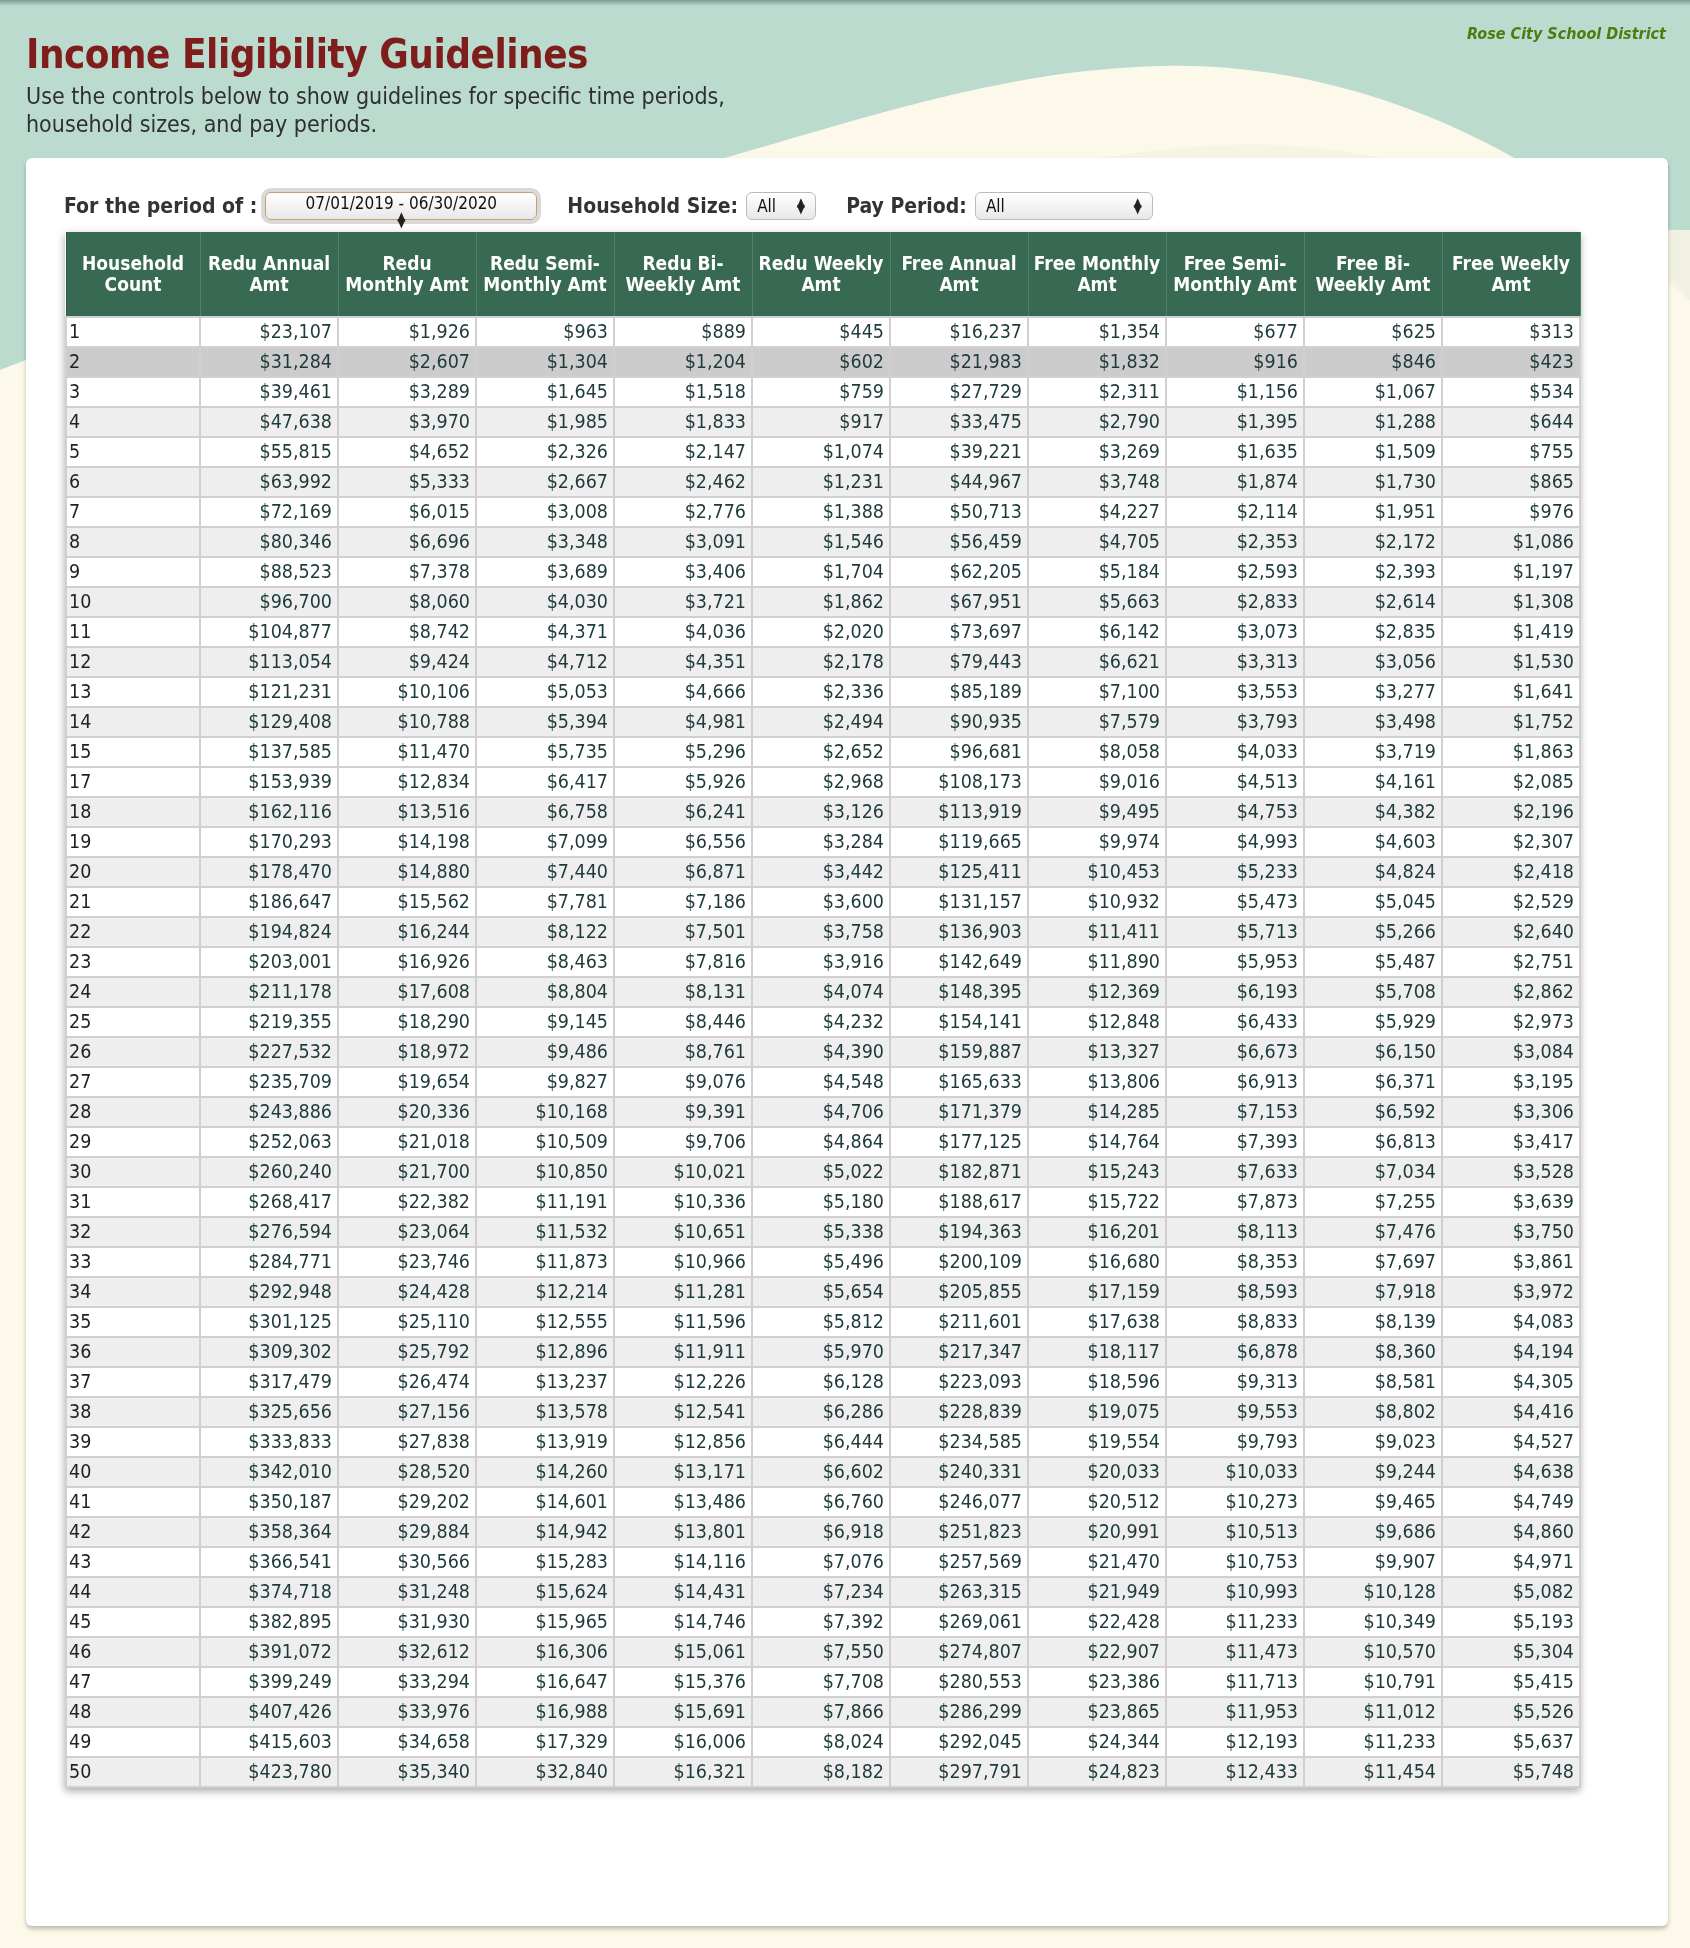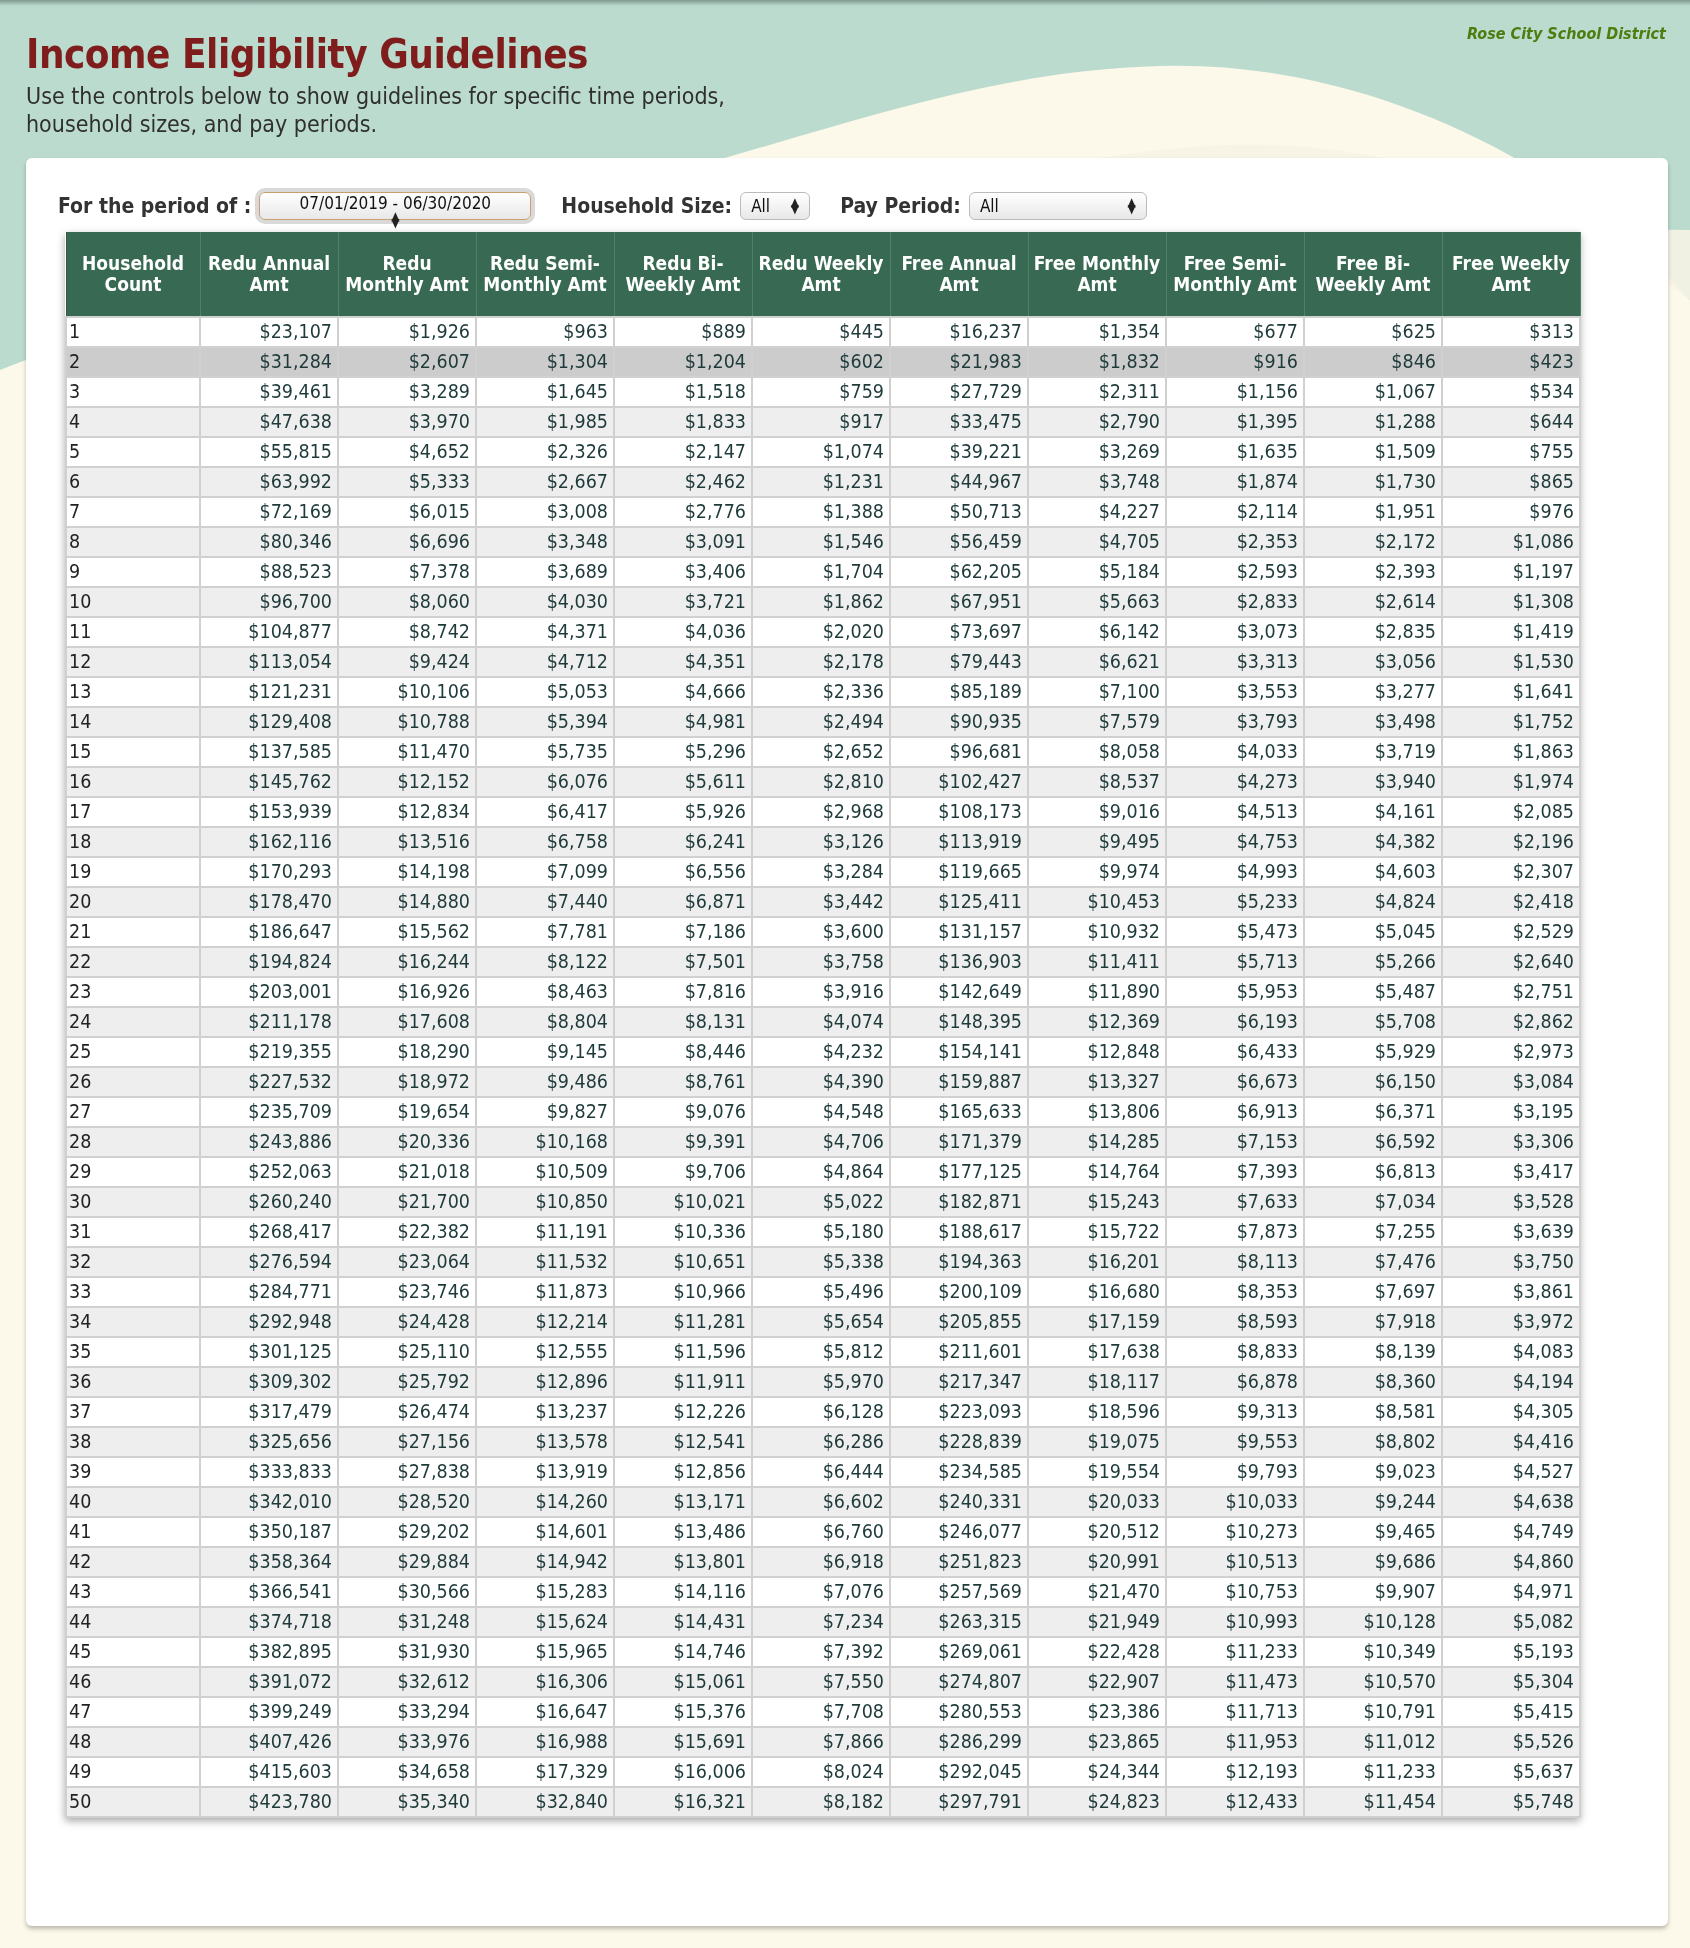--- a/index.html
+++ b/index.html
@@ -13,21 +13,21 @@
   .topbar-shadow { position: absolute; left: 0; top: 0; width: 1690px; height: 6px;
     background: linear-gradient(#7f9a90, rgba(127,154,144,0)); z-index: 1; }
   .header { position: absolute; left: 26px; top: 30px; z-index: 2; }
   .page-title { font-size: 40px; color: #7f1d1d; margin: 0; line-height: 48px; letter-spacing: -0.5px; font-stretch: condensed; }
   .page-subtitle { font-size: 23px; line-height: 28px; color: #2f2f2f; margin-top: 4px; width: 760px; }
   .district { position: absolute; right: 24px; top: 24px; font-size: 16px; font-weight: bold; font-style: italic; color: #4d7c0f; z-index: 2; }
 
   .panel { position: absolute; left: 26px; top: 158px; width: 1642px; height: 1768px;
     background: #fff; border-radius: 6px; box-shadow: 0 3px 4px rgba(0,0,0,0.25); z-index: 2; }
 
-  .controls { position: absolute; left: 32px; top: 34px; display: flex; align-items: center; font-size: 21px; font-weight: bold; color: #333; text-align: right; }
+  .controls { position: absolute; left: 38px; top: 34px; display: flex; align-items: center; font-size: 21px; font-weight: bold; color: #333; text-align: right; }
   .ctrl-label { margin-right: 8px; }
   .select { display: inline-flex; align-items: center; justify-content: space-between;
     height: 28px; border: 1px solid #bbb; border-radius: 6px;
     background: linear-gradient(#ffffff, #e8e8e8);
     font-weight: normal; font-size: 17px; color: #111; padding: 0 10px; box-sizing: border-box; }
   .select.period { width: 272px; box-shadow: 0 0 0 4px #d9d9d9; border-color: #c7a070; margin-right: 30px; flex-direction: column; }
   .select.hh { width: 70px; margin-right: 30px; }
   .select.pay { width: 178px; }
   .arrows { font-size: 12px; line-height: 7px; display: inline-flex; flex-direction: column; align-items: center; color: #222; }
 
@@ -308,33 +308,20 @@
             <td>$11,470</td>
             <td>$5,735</td>
             <td>$5,296</td>
             <td>$2,652</td>
             <td>$96,681</td>
             <td>$8,058</td>
             <td>$4,033</td>
             <td>$3,719</td>
             <td>$1,863</td>
           </tr>
-          <tr class="even">
-            <td class="count">16</td>
-            <td>$145,762</td>
-            <td>$12,152</td>
-            <td>$6,076</td>
-            <td>$5,611</td>
-            <td>$2,810</td>
-            <td>$102,427</td>
-            <td>$8,537</td>
-            <td>$4,273</td>
-            <td>$3,940</td>
-            <td>$1,974</td>
-          </tr>
           <tr class="odd">
             <td class="count">17</td>
             <td>$153,939</td>
             <td>$12,834</td>
             <td>$6,417</td>
             <td>$5,926</td>
             <td>$2,968</td>
             <td>$108,173</td>
             <td>$9,016</td>
             <td>$4,513</td>

